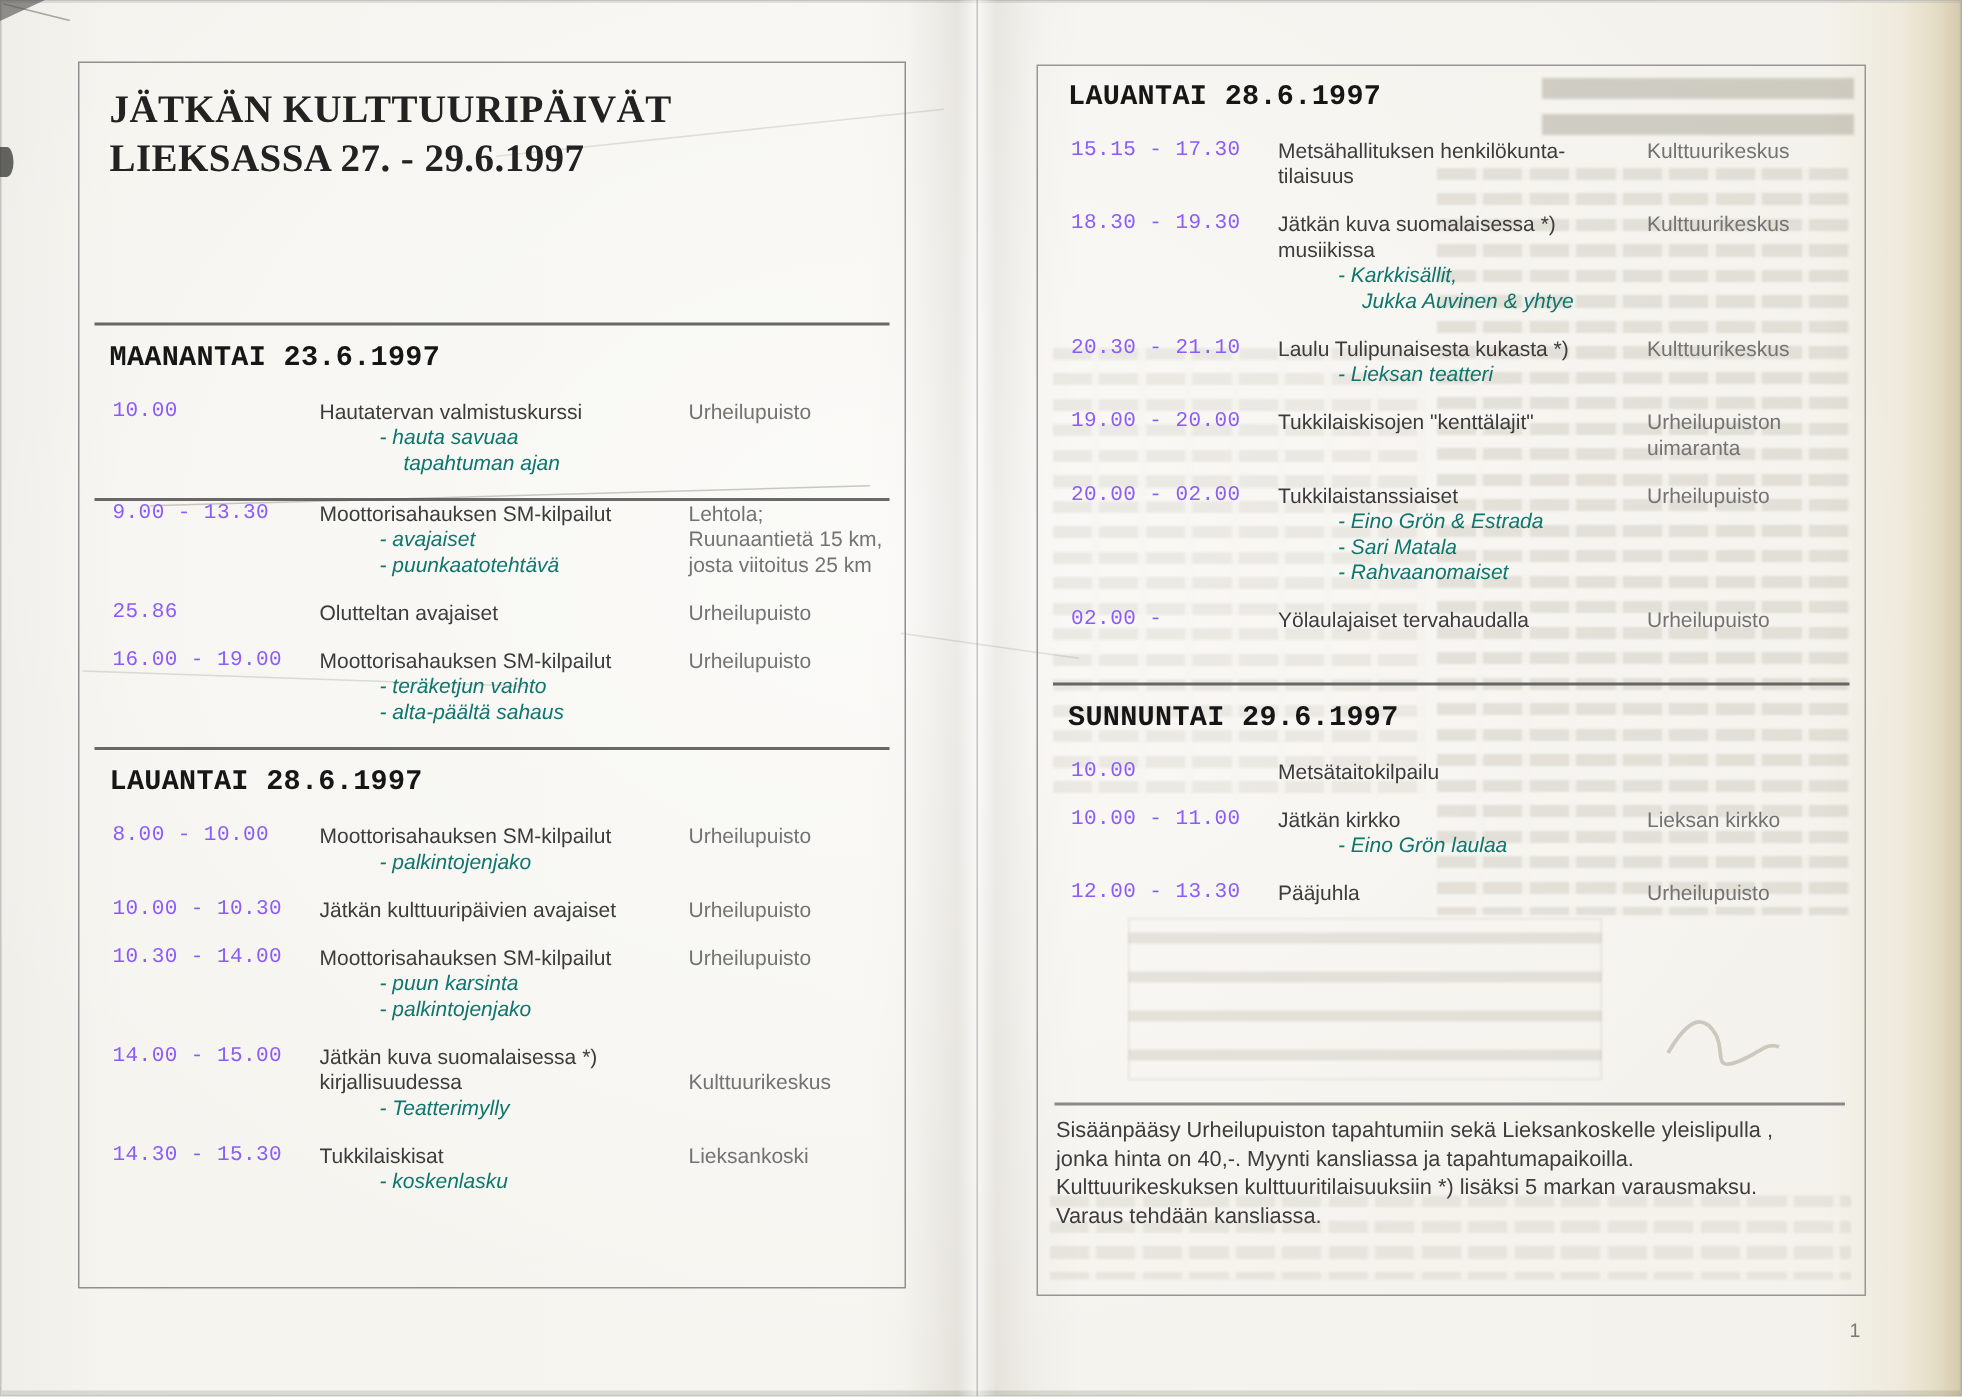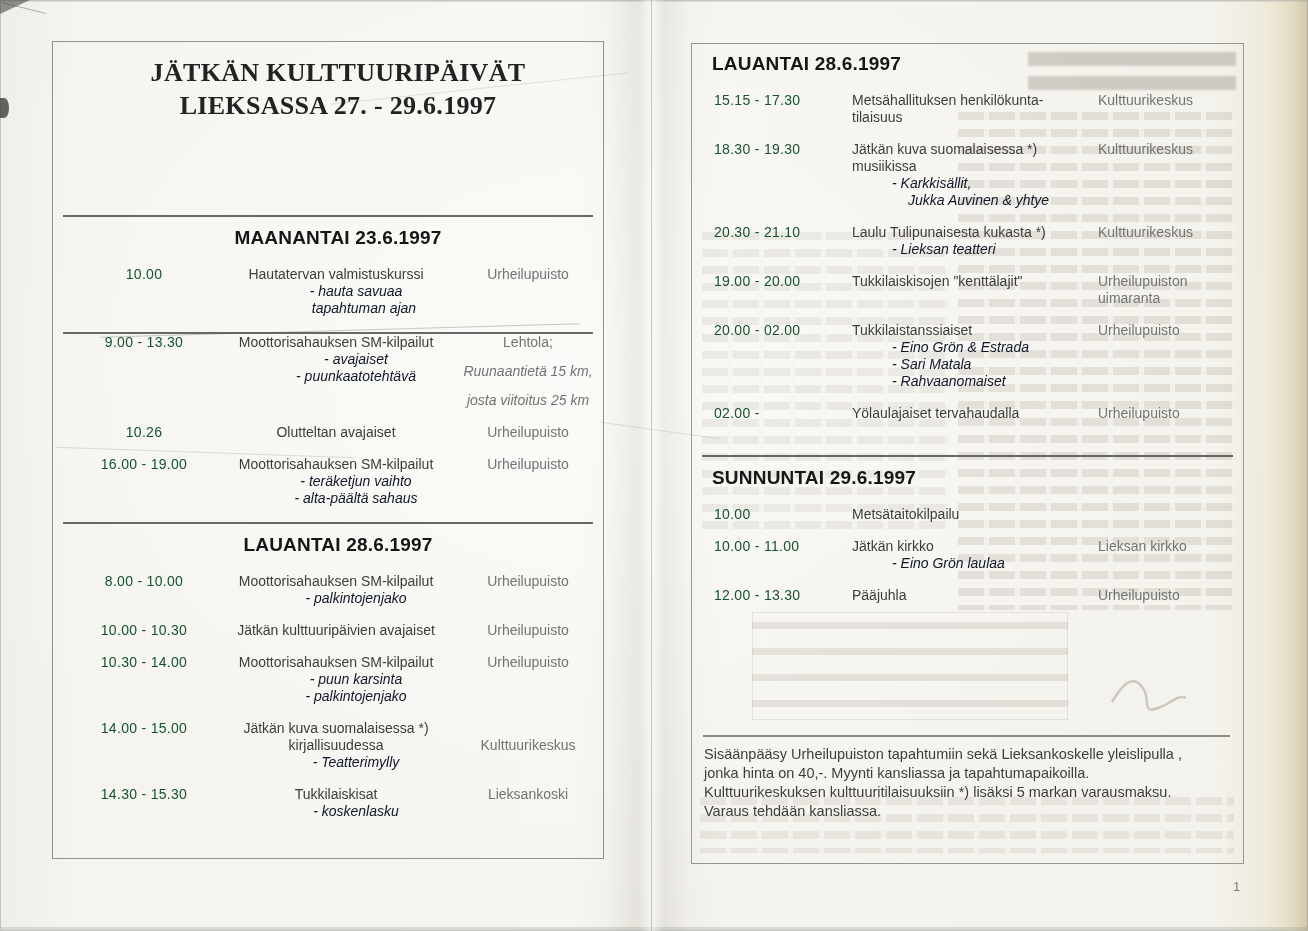--- a/index.html
+++ b/index.html
@@ -9,40 +9,40 @@
       radial-gradient(ellipse at 45% 40%, rgba(255,255,255,.55), rgba(0,0,0,0) 70%),
       linear-gradient(90deg,#efeee9 0%,#f5f4ef 6%,#f6f5f0 44%,#eceae4 50.5%,#f5f3ee 55%,#f4f2ec 93%,#ede7d6 98%,#e7e0cc 100%),
       #f4f3ee;
     font-family:"Liberation Sans", sans-serif;
     color:#3d3d3d;
   }
   .scan-frame{position:absolute;inset:0;border:1px solid #c3c3c0;box-shadow:inset 0 -3px 0 rgba(130,140,120,.25), inset 0 1px 0 rgba(120,120,120,.18);pointer-events:none;}
 
   
   .pagebox{position:absolute;border:1px solid #8f8f8f;}
-  #left-box{left:52px;top:41px;width:550px;height:816px;text-align:center;}
+  #left-box{left:52px;top:41px;width:550px;height:816px;}
   #right-box{left:691px;top:43px;width:551px;height:819px;border-color:#979797;}
 
   
   .booklet-title{margin:14px 0 0 20px;font-family:"Liberation Serif", serif;font-weight:bold;font-size:26px;line-height:33px;color:#222;letter-spacing:.3px;}
 
   
   .rule{height:2px;background:#4f4f4f;margin:15px 10px 0 10px;opacity:.85;}
-  .day-header{font-family:Liberation Sans, sans-serif;font-weight:bold;font-size:19px;color:#161616;margin:10px 0 17px 20px;letter-spacing:.2px;}
+  .day-header{font-family:Liberation Mono, monospace;font-weight:bold;font-size:19px;color:#161616;margin:10px 0 17px 20px;letter-spacing:.2px;}
   .day.after-title{margin-top:93px;}
   .day.gap-large .rule{margin-top:33px;}
   .day.no-rule .day-header{margin-top:9px;}
 
   .row{display:grid;grid-template-columns:138px 246px auto;padding:0 6px 0 22px;margin-bottom:15px;font-size:14px;line-height:17px;}
-  .t-col{color:#14532d;letter-spacing:.3px;}
+  .t-col{color:#8b5cf6;letter-spacing:.3px;font-family:Liberation Mono, monospace;}
   .n-col{color:#3c3c3c;}
   .l-col{color:#737373;}
-  .detail{font-style:italic;color:#0f172a;padding-left:40px;}
+  .detail{font-style:italic;color:#0f766e;padding-left:40px;}
   .detail.cont{padding-left:56px;}
-  .loc-line.italic{font-style:italic;margin-top:12px;}
+  .loc-line.italic{}
   .loc-offset{margin-top:17px;}
 
   
   #footer-rule{position:absolute;left:11px;right:13px;top:691px;height:2px;background:#6f6f6f;opacity:.8;}
   #page-footer{position:absolute;left:12px;right:0;top:701px;font-size:14.5px;line-height:19px;color:#3d3d3d;}
 
   
   #page-number{position:absolute;left:1233px;top:879px;font-size:13px;color:#7a7a7a;}
 
   
@@ -132,21 +132,21 @@
             <div class="detail">- avajaiset</div>
             <div class="detail">- puunkaatotehtävä</div>
           </div>
           <div class="l-col">
             <div class="loc-line">Lehtola;</div>
             <div class="loc-line italic">Ruunaantietä 15 km,</div>
             <div class="loc-line italic">josta viitoitus 25 km</div>
           </div>
         </div>
         <div class="row">
-          <div class="t-col">10.26</div>
+          <div class="t-col">25.86</div>
           <div class="n-col">
             <div class="name-line">Olutteltan avajaiset</div>
           </div>
           <div class="l-col">
             <div class="loc-line">Urheilupuisto</div>
           </div>
         </div>
         <div class="row">
           <div class="t-col">16.00 - 19.00</div>
           <div class="n-col">

